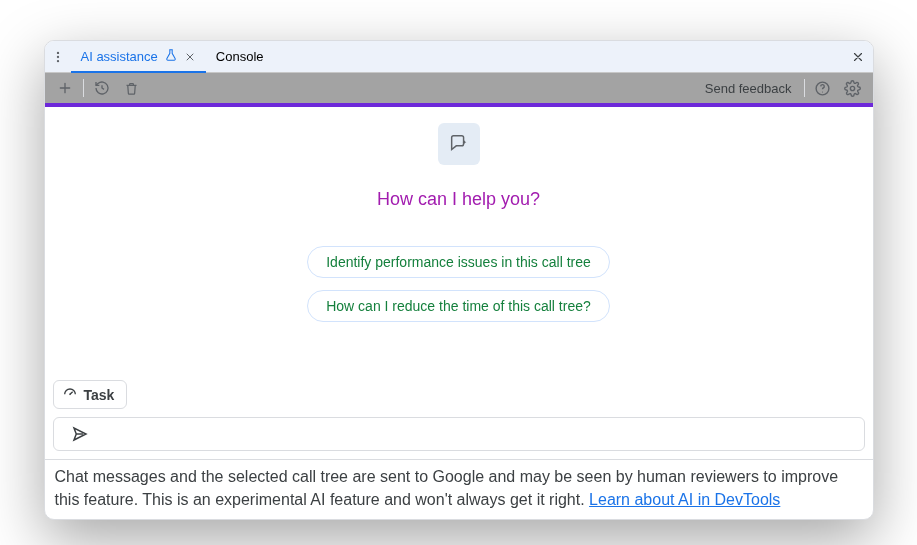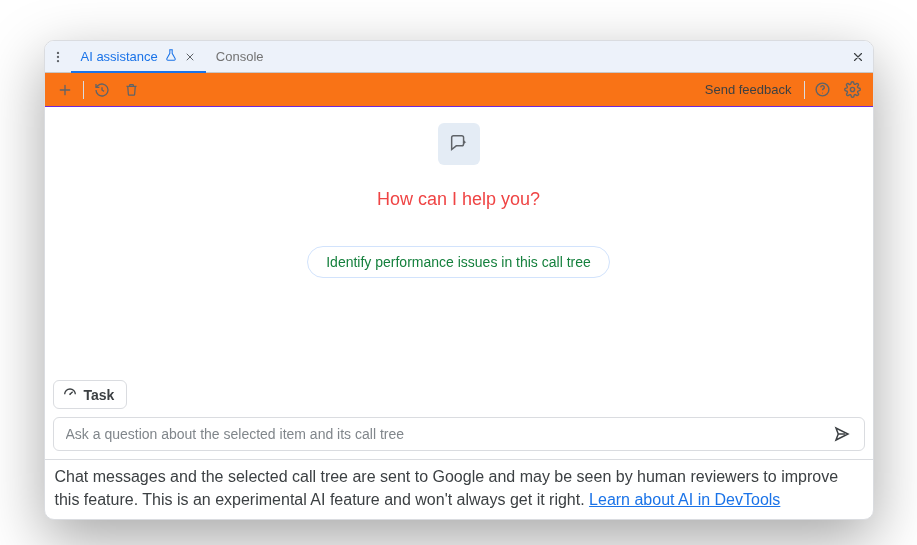--- a/index.html
+++ b/index.html
@@ -41,21 +41,21 @@
       padding: 0 4px;
       color: #5f6368;
       cursor: pointer;
     }
     .tab {
       display: flex;
       align-items: center;
       padding: 0 10px;
       gap: 6px;
       font-size: 13px;
-      color: #737373;
+      color: #000000;
       cursor: pointer;
       position: relative;
     }
     .tab.active {
       color: #1a73e8;
     }
     .tab.active::after {
       content: "";
       position: absolute;
       left: 0; right: 0; bottom: -1px;
@@ -76,23 +76,23 @@
       color: #3c4043;
       cursor: pointer;
     }
 
     
     .toolbar {
       display: flex;
       align-items: center;
       height: 34px;
       padding: 0 8px;
-      border-bottom: 1px solid #6d28d9;
+      border-bottom: 4px solid #6d28d9;
       gap: 6px;
-      background: #f97316;
+      background: #a3a3a3;
     }
     .icon-btn {
       width: 24px; height: 24px;
       display: flex;
       align-items: center;
       justify-content: center;
       border-radius: 4px;
       color: #5f6368;
       cursor: pointer;
     }
@@ -123,21 +123,21 @@
       background: #e4ecf5;
       border-radius: 6px;
       display: flex;
       align-items: center;
       justify-content: center;
       margin-bottom: 24px;
     }
     .hero-icon-wrap svg { width: 22px; height: 22px; }
     .hero-title {
       font-size: 18px;
-      color: #ef4444;
+      color: #a21caf;
       font-weight: 400;
       margin-bottom: 36px;
     }
     .suggestions {
       display: flex;
       flex-direction: column;
       align-items: center;
       gap: 12px;
     }
     .suggestion-chip {
@@ -287,39 +287,39 @@
   <div class="content">
     <div class="hero-icon-wrap">
       <svg viewBox="0 0 24 24" fill="none" stroke="#5f6368" stroke-width="1.6">
         <path d="M4 5a2 2 0 0 1 2-2h9a2 2 0 0 1 2 2v7a2 2 0 0 1-2 2H9l-5 4V5z"></path>
         <path d="M18 8l.6 1.4L20 10l-1.4.6L18 12l-.6-1.4L16 10l1.4-.6z" fill="#5f6368" stroke="none"></path>
       </svg>
     </div>
     <div class="hero-title">How can I help you?</div>
     <div class="suggestions">
       <div class="suggestion-chip">Identify performance issues in this call tree</div>
+      <div class="suggestion-chip">How can I reduce the time of this call tree?</div>
     </div>
   </div>
 
   <div class="task-row">
     <div class="task-chip">
       <span>
         <svg width="16" height="16" viewBox="0 0 24 24" fill="none" stroke="currentColor" stroke-width="2">
             <path d="M20 14a8 8 0 1 0-16 0"></path>
             <path d="M12 14l4-4"></path>
             <circle cx="12" cy="14" r="1.2" fill="currentColor" stroke="none"></circle>
           </svg>
       </span>
       <span>Task</span>
     </div>
   </div>
 
   <div class="input-row">
     <div class="input-wrap">
-      <input type="text" placeholder="Ask a question about the selected item and its call tree" style="">
       <div class="send-btn">
         <svg width="18" height="18" viewBox="0 0 24 24" fill="none" stroke="currentColor" stroke-width="2">
             <path d="M4 20l16-8L4 4l3 8-3 8z"></path>
             <path d="M7 12h9"></path>
           </svg>
       </div>
     </div>
   </div>
 
   <div class="disclaimer">

